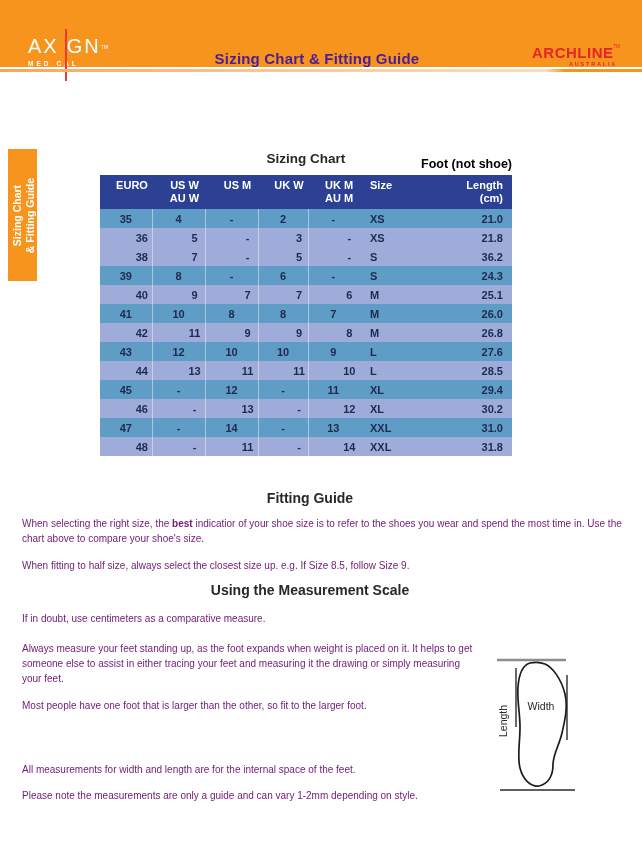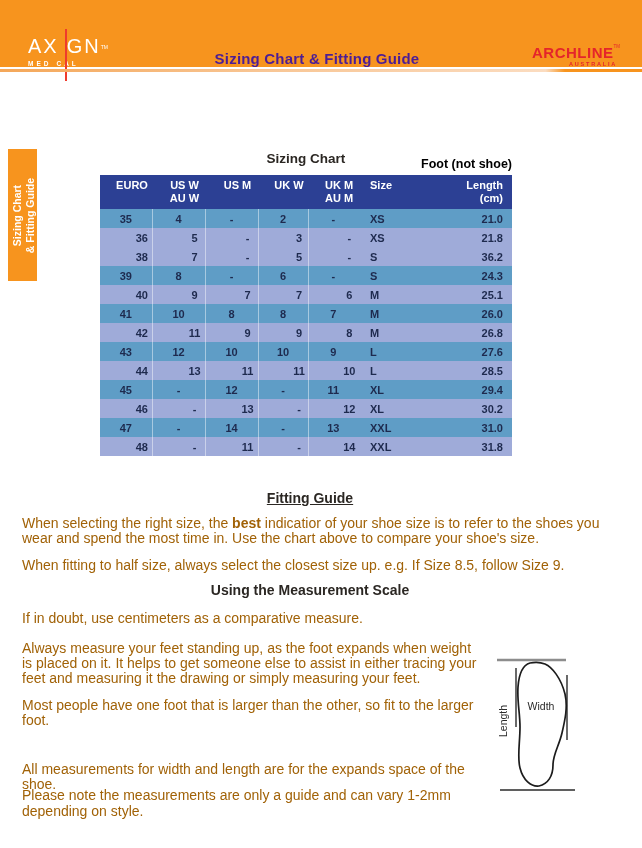--- a/index.html
+++ b/index.html
@@ -65,22 +65,22 @@
   table.sizing th:nth-child(5), table.sizing td:nth-child(5) { width:50px; }
   table.sizing th:nth-child(6), table.sizing td:nth-child(6) { width:62px; }
   table.sizing th:nth-child(7), table.sizing td:nth-child(7) { width:92px; }
   table.sizing td:nth-child(2), table.sizing td:nth-child(3),
   table.sizing td:nth-child(4), table.sizing td:nth-child(5) { border-left:1px solid rgba(255,255,255,0.45); }
   table.sizing th:nth-child(6), table.sizing td:nth-child(6) { text-align:left; padding-left:12px; }
   table.sizing th:nth-child(7), table.sizing td:nth-child(7) { text-align:right; padding-right:9px; }
 
   
   .h-center { position:absolute; left:0; width:620px; text-align:center; font-size:14px; font-weight:700; color:#2b2723; }
-  .para { position:absolute; left:22px; font-size:14px; line-height:15px; color:#a16207; }
-  #fitting-heading { top:490px;text-decoration:underline; }
+  .para { position:absolute; left:22px; font-size:10px; line-height:15px; color:#701a75; }
+  #fitting-heading { top:490px; }
   #p1 { top:516px; width:604px; }
   #p2 { top:558px; width:604px; }
   #measure-heading { top:582px; }
   #p3 { top:611px; width:604px; }
   #p4 { top:641px; width:456px; }
   #p5 { top:698px; width:470px; }
   #p6 { top:762px; width:470px; }
   #p7 { top:788px; width:436px; line-height:15.5px; }
 
   
@@ -263,21 +263,21 @@
   </table>
 
   <div class="h-center" id="fitting-heading">Fitting Guide</div>
   <p class="para" id="p1"><span>When selecting the right size, the </span><b>best</b><span> indicatior of your shoe size is to refer to the shoes you wear and spend the most time in. Use the chart above to compare your shoe's size.</span></p>
   <p class="para" id="p2">When fitting to half size, always select the closest size up. e.g. If Size 8.5, follow Size 9.</p>
 
   <div class="h-center" id="measure-heading">Using the Measurement Scale</div>
   <p class="para" id="p3">If in doubt, use centimeters as a comparative measure.</p>
   <p class="para" id="p4">Always measure your feet standing up, as the foot expands when weight is placed on it. It helps to get someone else to assist in either tracing your feet and measuring it the drawing or simply measuring your feet.</p>
   <p class="para" id="p5">Most people have one foot that is larger than the other, so fit to the larger foot.</p>
-  <p class="para" id="p6">All measurements for width and length are for the expands space of the shoe.</p>
+  <p class="para" id="p6">All measurements for width and length are for the internal space of the feet.</p>
   <p class="para" id="p7">Please note the measurements are only a guide and can vary 1-2mm depending on style.</p>
 
   <svg class="foot-diagram" viewBox="0 0 126 142" xmlns="http://www.w3.org/2000/svg">
     <line x1="3" y1="5" x2="72" y2="5" stroke="#8d8d8d" stroke-width="2.4"></line>
     <line x1="6" y1="135" x2="81" y2="135" stroke="#2a2a2a" stroke-width="1.6"></line>
     <line x1="22" y1="13" x2="22" y2="72" stroke="#2a2a2a" stroke-width="1.4"></line>
     <line x1="73" y1="20" x2="73" y2="85" stroke="#2a2a2a" stroke-width="1.4"></line>
     <path d="M 36 8 C 29 10, 25 18, 24 32 C 23 46, 26 58, 26 72 C 26 88, 23 102, 26 113 C 29 125, 37 132, 45 131 C 54 129, 59 121, 59 110 C 59 99, 65 91, 68 78 C 71 65, 74 52, 71 39 C 67 23, 58 12, 51 9 C 46 7, 41 7, 36 8 Z" fill="none" stroke="#1c1c1c" stroke-width="1.7" stroke-linejoin="round"></path>
     <text x="47" y="55" font-size="10.5" fill="#2a2a2a" text-anchor="middle" font-family="Liberation Sans, sans-serif">Width</text>
     <text x="0" y="0" transform="translate(13,82) rotate(-90)" font-size="10.5" fill="#2a2a2a" font-family="Liberation Sans, sans-serif">Length</text>

